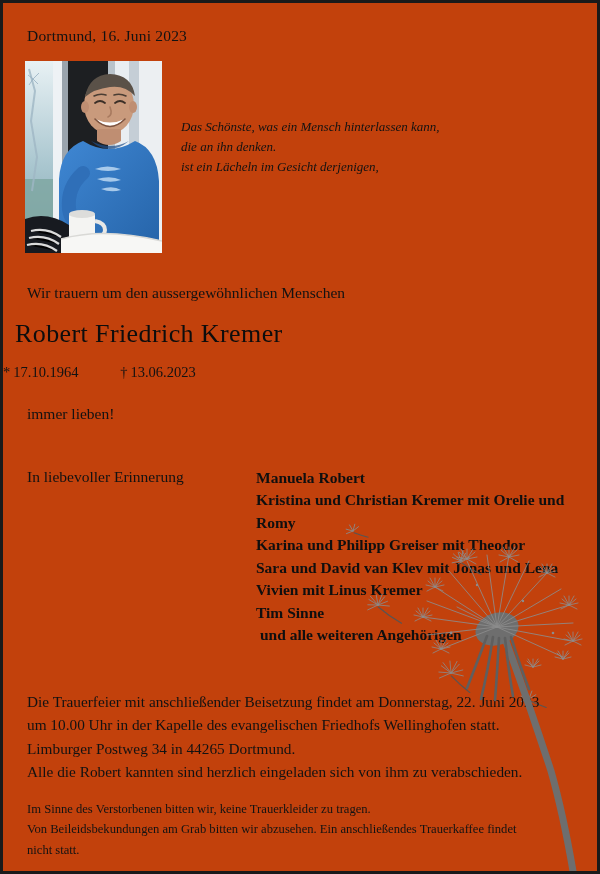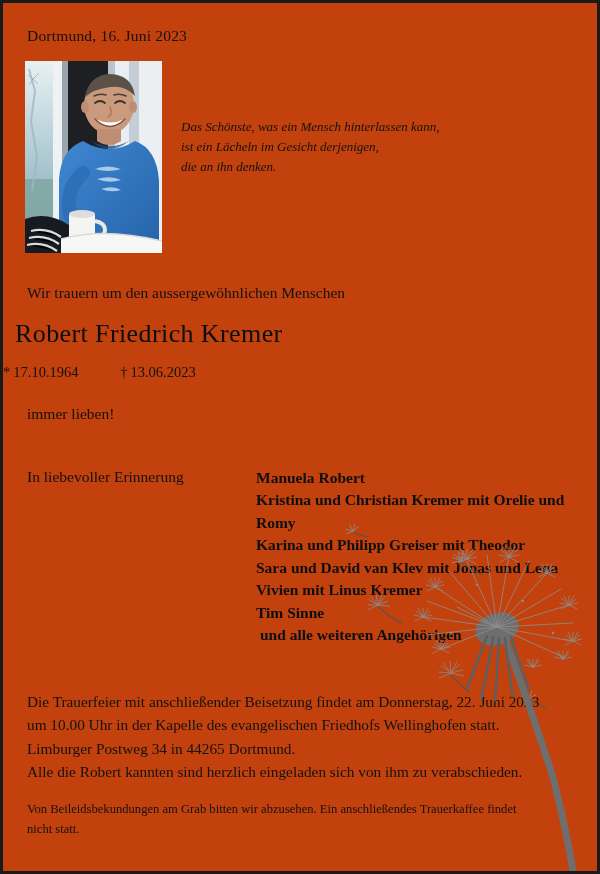--- a/index.html
+++ b/index.html
@@ -266,22 +266,22 @@
           <path d="M2 184 q16 -4 30 6"></path>
         </g>
 
         <path d="M36 178 q42 -12 101 2 l0 12 l-101 0z" fill="#f7f7f5"></path>
         <path d="M36 178 q42 -12 101 2" stroke="#d9d9d6" stroke-width="1.5" fill="none"></path>
       </svg>
     </div>
 
     <div class="quote">
       <span class="q-line">Das Schönste, was ein Mensch hinterlassen kann,</span>
+      <span class="q-line">die an ihn denken.</span>
       <span class="q-line">ist ein Lächeln im Gesicht derjenigen,</span>
-      <span class="q-line">die an ihn denken.</span>
     </div>
 
     <div class="lead">Wir trauern um den aussergewöhnlichen Menschen</div>
 
     <div class="name">Robert Friedrich Kremer</div>
 
     <div class="dates">
       <span class="birth">
         <span class="sym">*</span><span>17.10.1964</span>
       </span>
@@ -340,20 +340,21 @@
     </div>
 
     <div class="ceremony">
       <span class="c-line">Die Trauerfeier mit anschließender Beisetzung findet am Donnerstag, 22. Juni 2023</span>
       <span class="c-line">um 10.00 Uhr in der Kapelle des evangelischen Friedhofs Wellinghofen statt.</span>
       <span class="c-line">Limburger Postweg 34 in 44265 Dortmund.</span>
       <span class="c-line">Alle die Robert kannten sind herzlich eingeladen sich von ihm zu verabschieden.</span>
     </div>
 
     <div class="footnote">
+      <span class="n-line">Im Sinne des Verstorbenen bitten wir, keine Trauerkleider zu tragen.</span>
       <span class="n-line">Von Beileidsbekundungen am Grab bitten wir abzusehen. Ein anschließendes Trauerkaffee findet</span>
       <span class="n-line">nicht statt.</span>
     </div>
 
     <div class="dandelion">
       <svg viewBox="0 0 250 330" aria-hidden="true">
 
         <path d="M156 92 q26 70 48 138 q12 42 22 100" stroke="#6e6e6e" stroke-width="7" fill="none" stroke-linecap="round"></path>
 
         <ellipse cx="150" cy="88" rx="22" ry="16" fill="#6e6e6e" transform="rotate(-18 150 88)"></ellipse>

